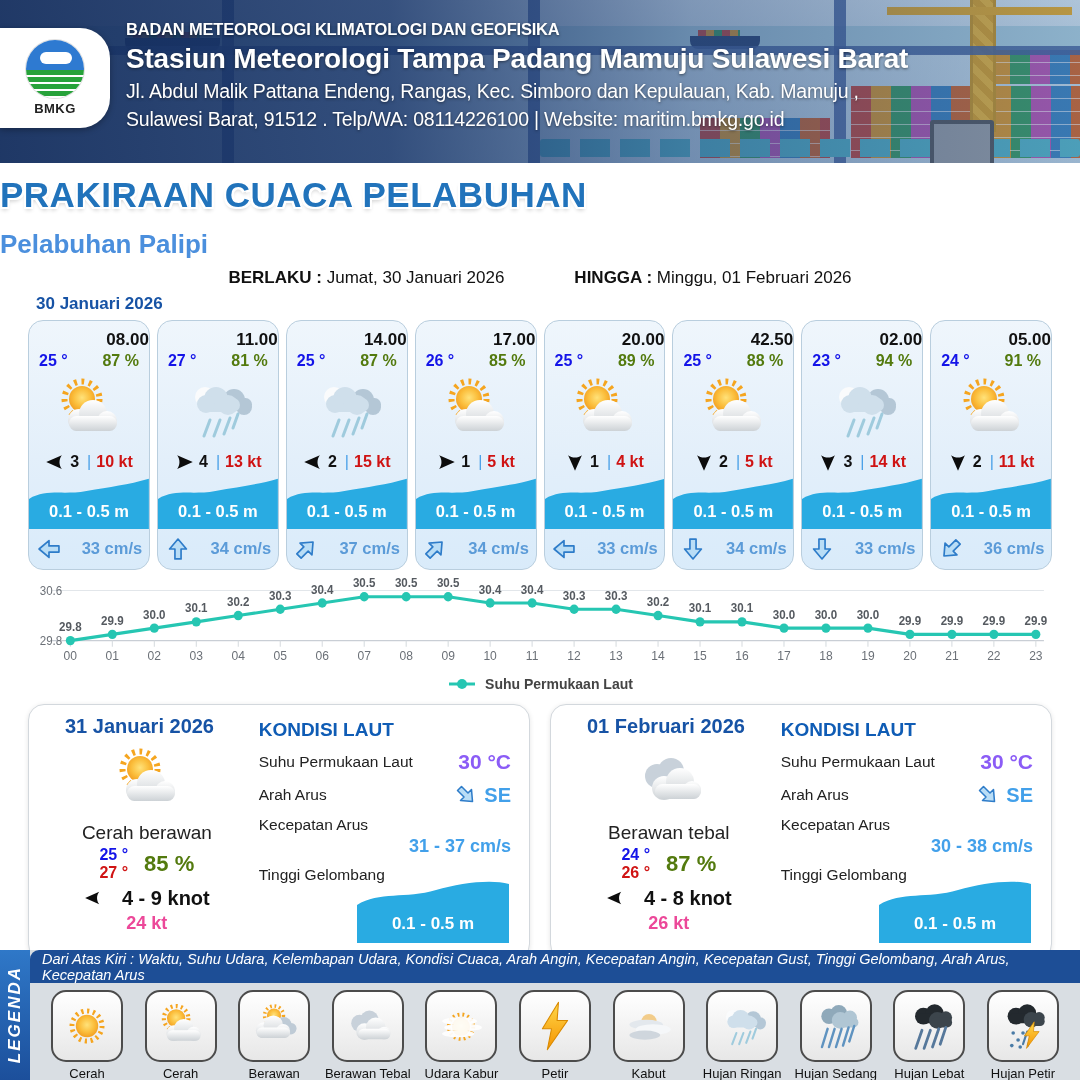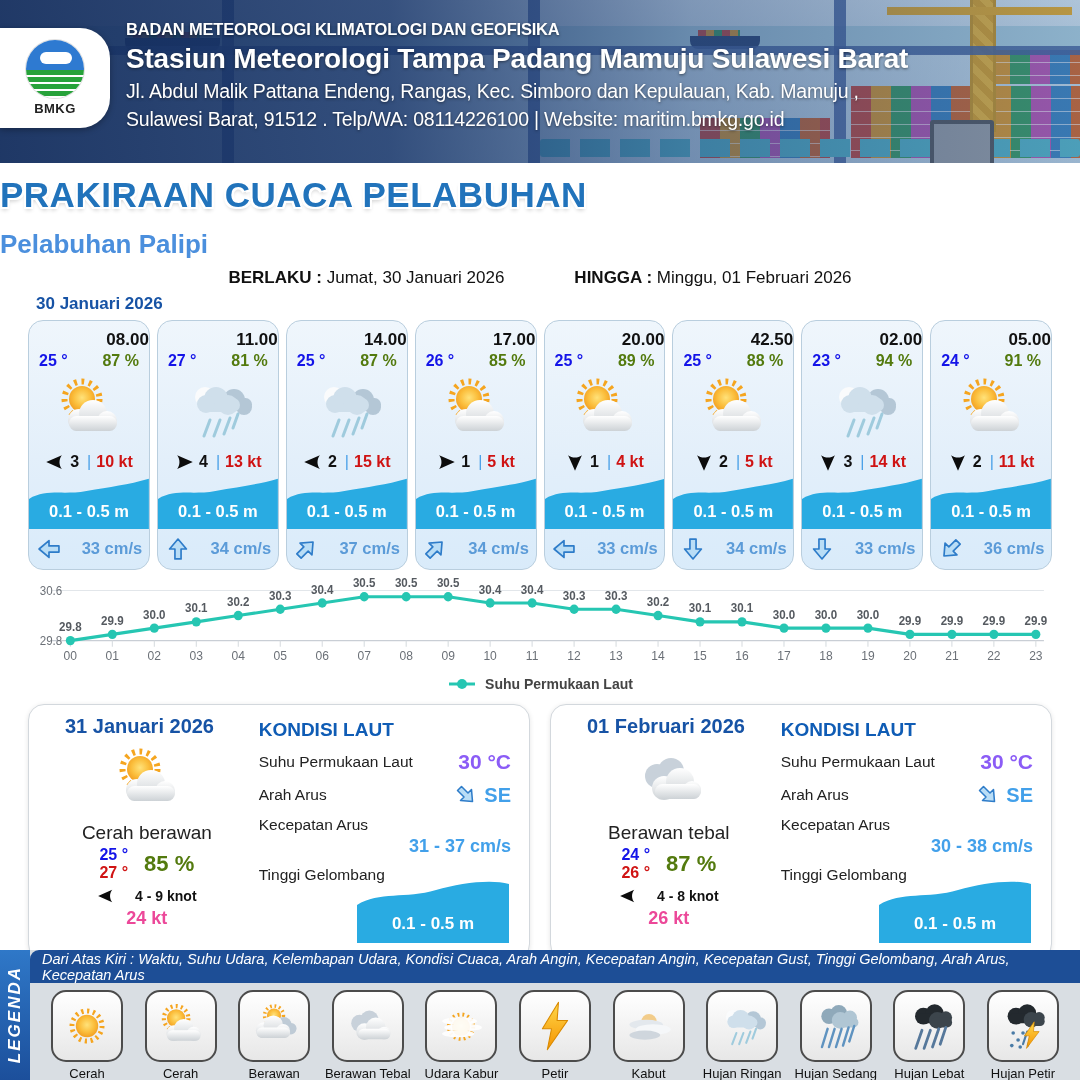--- a/index.html
+++ b/index.html
@@ -94,21 +94,21 @@
   .daily-card{flex:1;position:relative;background:#fff;border:1px solid #d3d8dd;border-radius:16px;
       box-shadow:0 1px 5px rgba(0,0,0,.10);height:234px;display:flex;padding:10px 14px;}
   .dc-left{width:44%;display:flex;flex-direction:column;align-items:center;}
   .dc-date{align-self:flex-start;margin-left:22px;font-size:20px;font-weight:800;color:#1753a5;}
   .dc-icon{height:84px;display:flex;align-items:center;justify-content:center;}
   .dc-cond{font-size:19px;color:#222;margin-top:0px;}
   .dc-temps{display:flex;align-items:center;gap:16px;margin-top:2px;}
   .dc-tstack{display:flex;flex-direction:column;line-height:1.15;font-size:16px;font-weight:800;}
   .dc-tmin{color:#1414e8;} .dc-tmax{color:#d01414;}
   .dc-hum{font-size:22px;font-weight:800;color:#537a0e;}
-  .dc-wind{display:flex;align-items:center;gap:20px;font-size:14px;font-weight:800;color:#111;margin-top:4px;}
+  .dc-wind{display:flex;align-items:center;gap:20px;font-size:20px;font-weight:800;color:#111;margin-top:4px;}
   .dc-gust{font-size:18px;font-weight:800;color:#ec4899;margin-top:3px;}
   .dc-right{flex:1;padding:4px 4px 0 8px;position:relative;}
   .sea-title{font-size:19px;font-weight:800;color:#0f5cb5;margin-bottom:6px;}
   .sea-row{display:flex;justify-content:space-between;align-items:center;font-size:15.5px;color:#222;margin-top:9px;}
   .sea-val{font-size:21px;font-weight:800;color:#8b5cf6;}
   .sea-arah-val{display:flex;align-items:center;gap:6px;font-size:20px;font-weight:800;color:#42a0ea;}
   .sea-kec-val{text-align:right;font-size:18px;font-weight:800;color:#42a0ea;margin-top:2px;}
   .wave-badge{position:absolute;right:6px;bottom:6px;width:152px;height:66px;}
   .wave-badge svg{position:absolute;inset:0;width:100%;height:100%;}
   .wave-badge span{position:absolute;left:0;right:0;bottom:9px;text-align:center;color:#fff;

